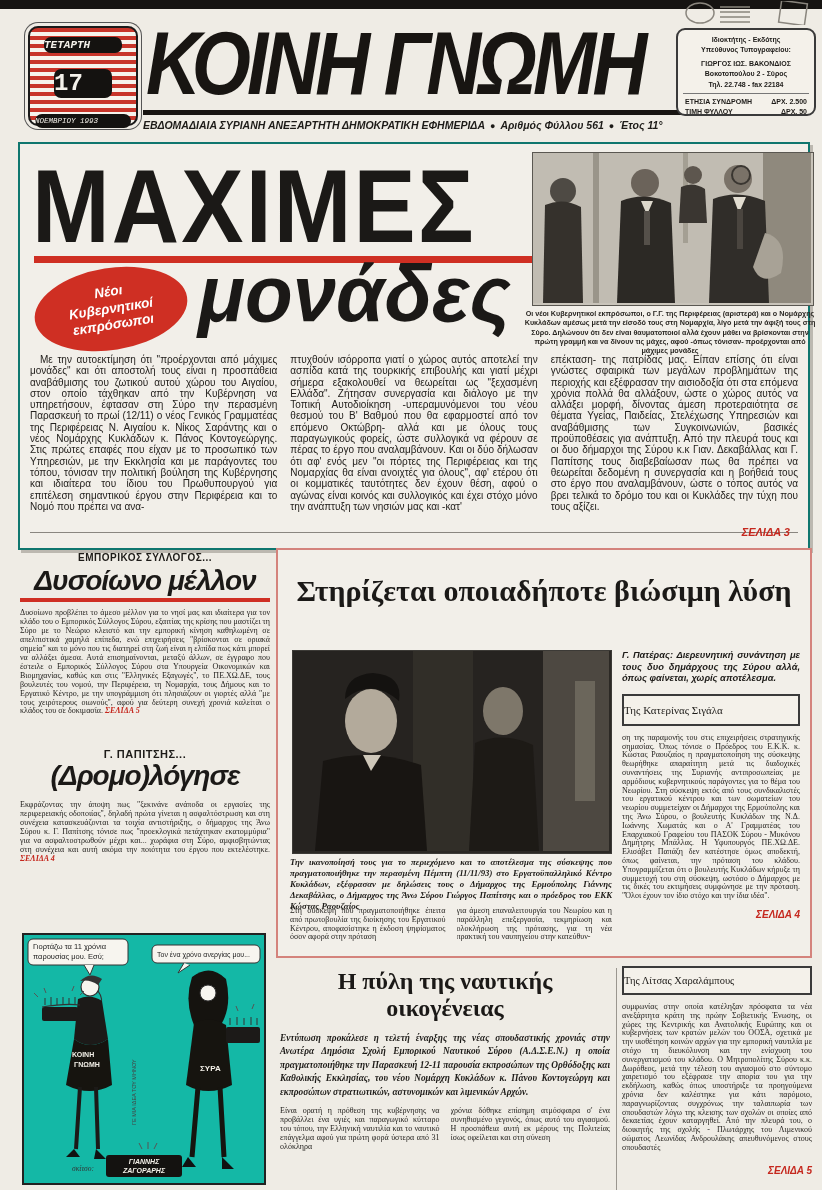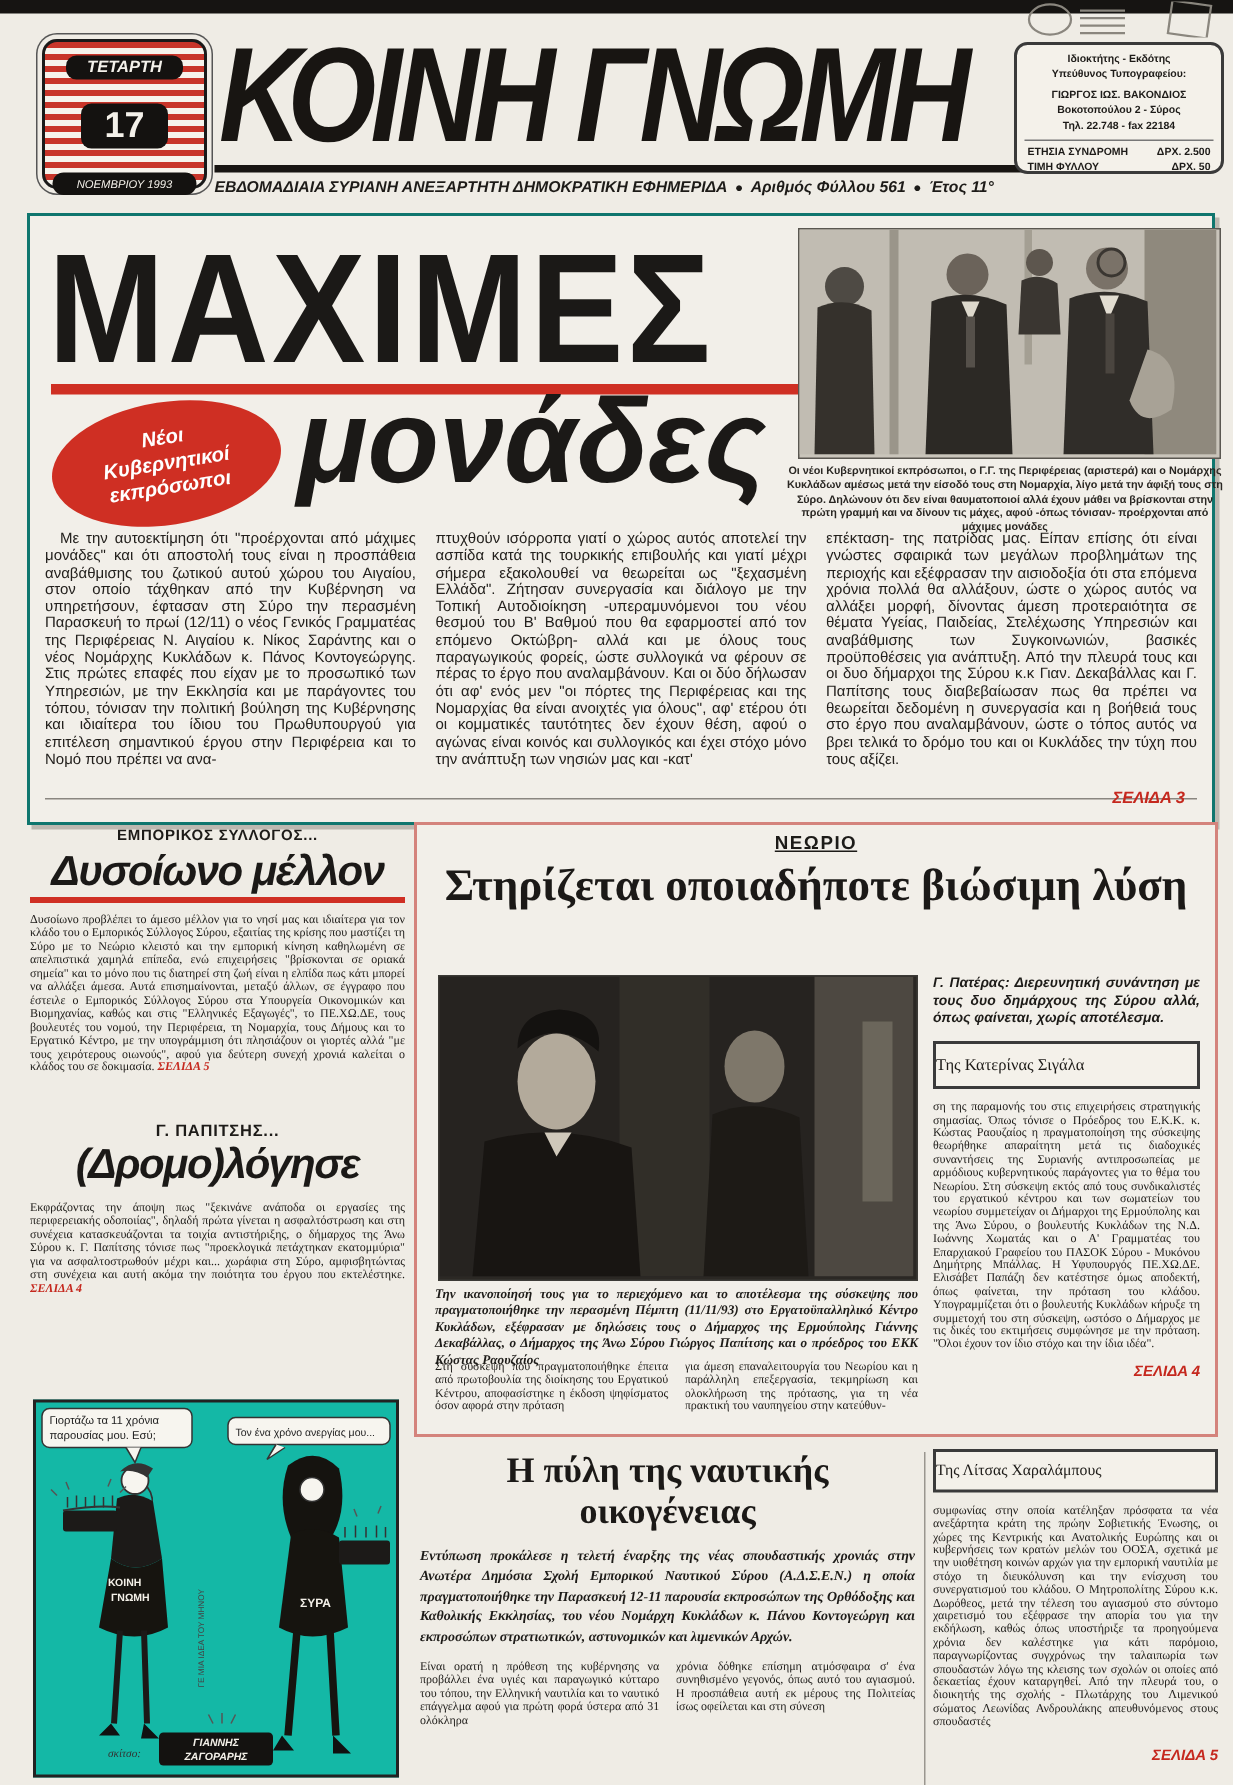--- a/index.html
+++ b/index.html
@@ -8,21 +8,21 @@
   .abs{position:absolute;}
   .serif{font-family:"Liberation Serif",serif;}
   .just{text-align:justify;}
   .hid{overflow:hidden;}
   .pgref{color:#c5281e;font-weight:bold;font-style:italic;}
   
   #topbar{left:0;top:0;width:822px;height:9px;background:#161412;}
   #datebox{left:28px;top:26px;width:106px;height:96px;border:2px solid #1a1a1a;border-radius:10px;
      background:repeating-linear-gradient(180deg,#c8352a 0 4px,#f6f3ec 4px 8px);
      box-shadow:0 0 0 3px #efece5,0 0 0 4px #555;}
-  .db-pill{background:#141210;color:#f4f1ea;border-radius:7px;text-align:center;margin:16px auto;}
+  .db-pill{background:#141210;color:#f4f1ea;border-radius:7px;text-align:left;margin:16px auto;font-family:Liberation Mono, monospace;}
   #db-day{width:78px;margin-top:9px;font-size:11px;font-style:italic;font-weight:bold;padding:2px 0;}
   #db-num{width:58px;margin-top:5px;font-size:24px;font-weight:bold;padding:1px 0;}
   #db-my{width:96px;margin-top:7px;font-size:7.5px;font-style:italic;padding:3px 0;border-radius:9px;}
   #paper-title{left:146px;top:12px;width:540px;height:98px;font-size:80px;font-weight:bold;font-style:italic;
      letter-spacing:-4px;color:#181512;white-space:nowrap;transform:scale(.95,1.12);transform-origin:left top;}
   #title-rule{left:143px;top:110px;width:562px;height:5px;background:#181512;}
   #subtitle{left:143px;top:119px;width:600px;font-size:10.5px;font-weight:bold;font-style:italic;white-space:nowrap;}
   #subtitle .sep::before{content:"●";margin:0 5px;font-size:9px;}
   #stampbox{left:684px;top:1px;width:132px;height:24px;}
   #pubbox{left:676px;top:28px;width:140px;height:88px;border:2px solid #3a3a3a;border-radius:9px;
@@ -242,21 +242,20 @@
 
     <text x="48" y="236" font-size="7.5" font-style="italic" fill="#333" font-family="Liberation Serif, serif">σκίτσο:</text>
     <rect x="82" y="220" width="76" height="22" rx="3" fill="#141210"></rect>
     <path d="M118 214 l-3 -6 M124 214 l0 -7 M130 214 l3 -6" stroke="#555" stroke-width="1"></path>
     <text x="120" y="229" font-size="7" fill="#f3f0e8" font-weight="bold" font-style="italic" text-anchor="middle" font-family="Liberation Sans, sans-serif">ΓΙΑΝΝΗΣ</text>
     <text x="120" y="238" font-size="7" fill="#f3f0e8" font-weight="bold" font-style="italic" text-anchor="middle" font-family="Liberation Sans, sans-serif">ΖΑΓΟΡΑΡΗΣ</text>
   </svg>
 </div>
 
 <div class="abs" id="neorio">
-  <div class="abs" id="neorio-kicker">ΝΕΩΡΙΟ</div>
   <div class="abs serif" id="neorio-head">Στηρίζεται οποιαδήποτε βιώσιμη λύση</div>
 
   <div class="abs" id="neorio-photo">
     <svg width="316" height="200" viewBox="0 0 316 200">
       <rect width="316" height="200" fill="#262320"></rect>
       <rect x="250" y="0" width="66" height="200" fill="#6e675c" opacity=".55"></rect>
       <rect x="120" y="0" width="60" height="200" fill="#35312b" opacity=".8"></rect>
       <ellipse cx="78" cy="70" rx="26" ry="32" fill="#b3aa9b"></ellipse>
       <path d="M52 48 q26 -22 54 2 q4 -26 -26 -28 q-28 2 -28 26z" fill="#141210"></path>
       <path d="M30 110 Q78 96 128 114 L134 200 L22 200 Z" fill="#181512"></path>

